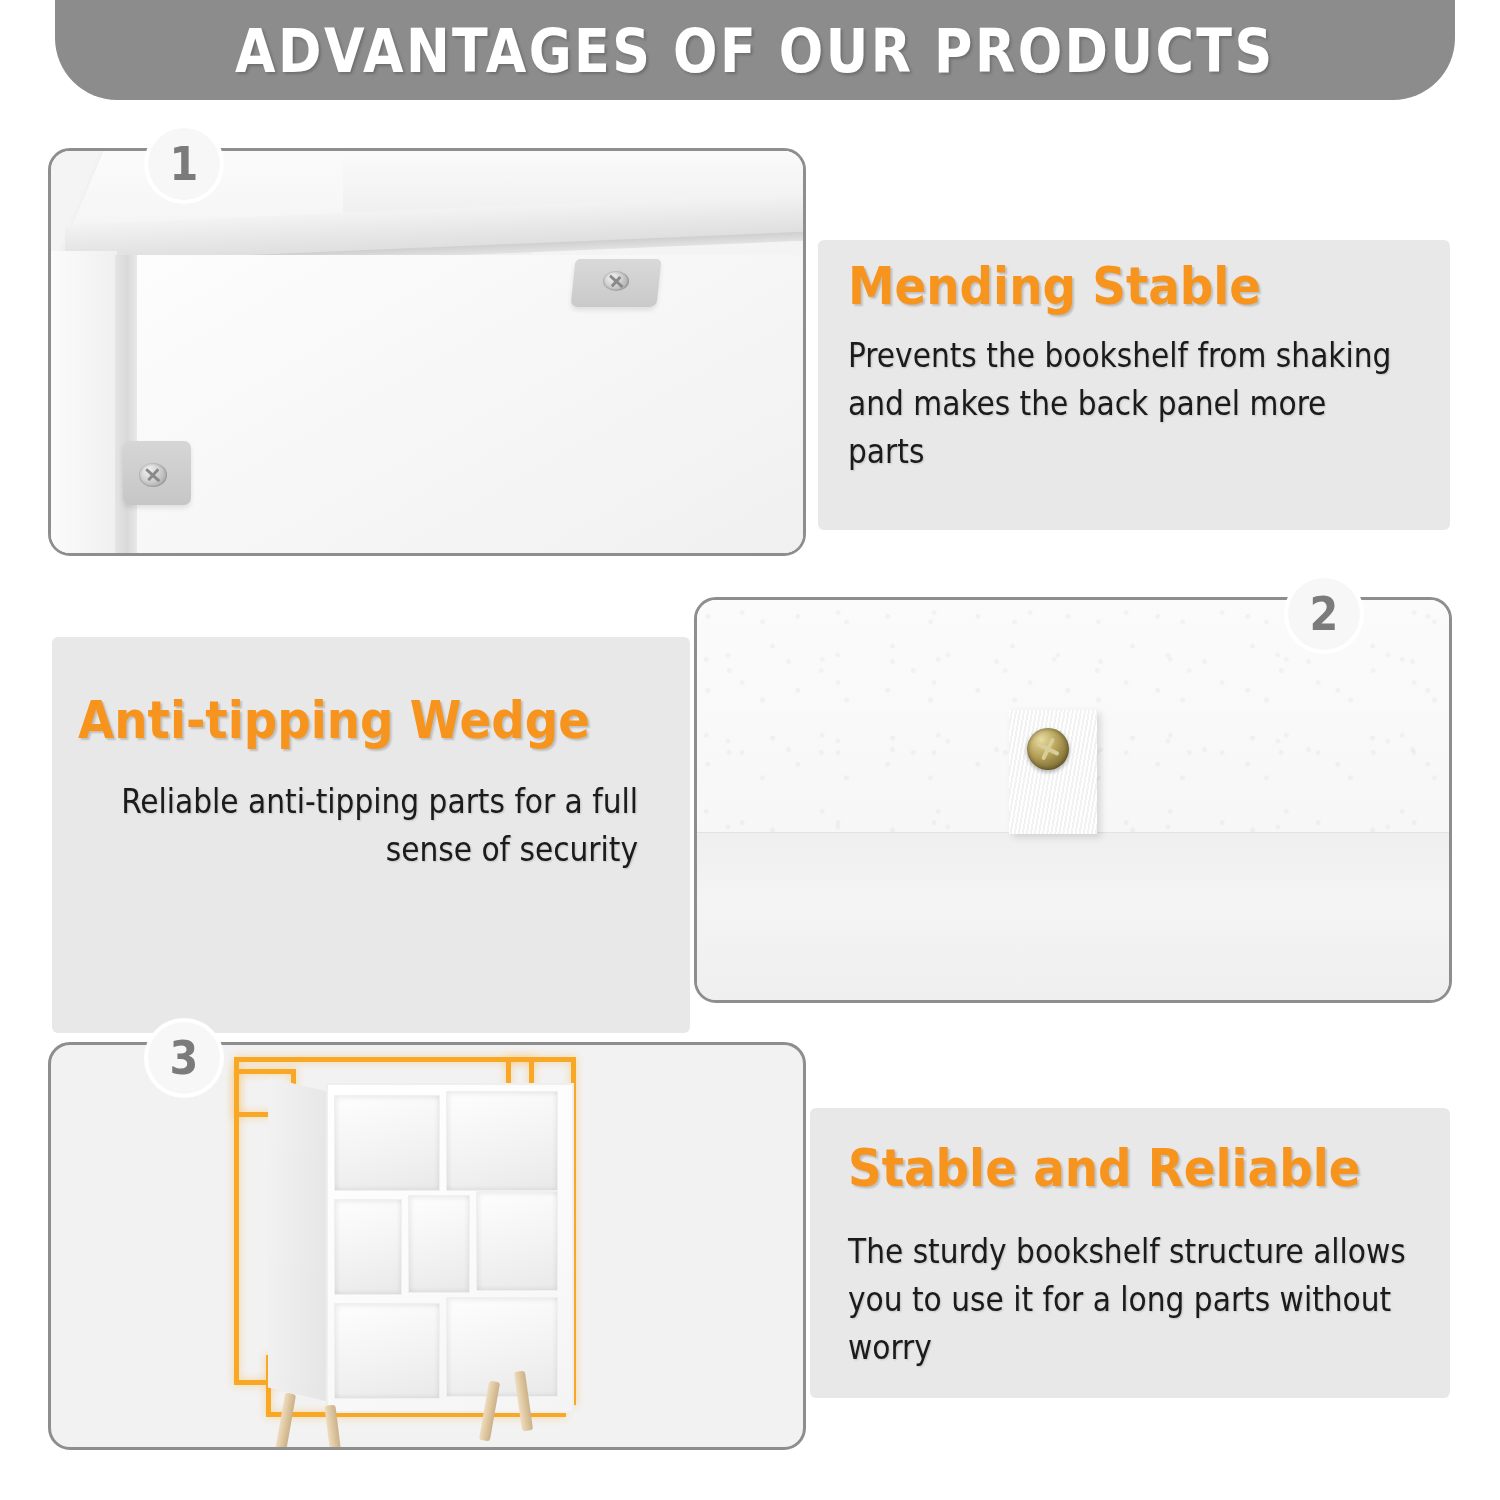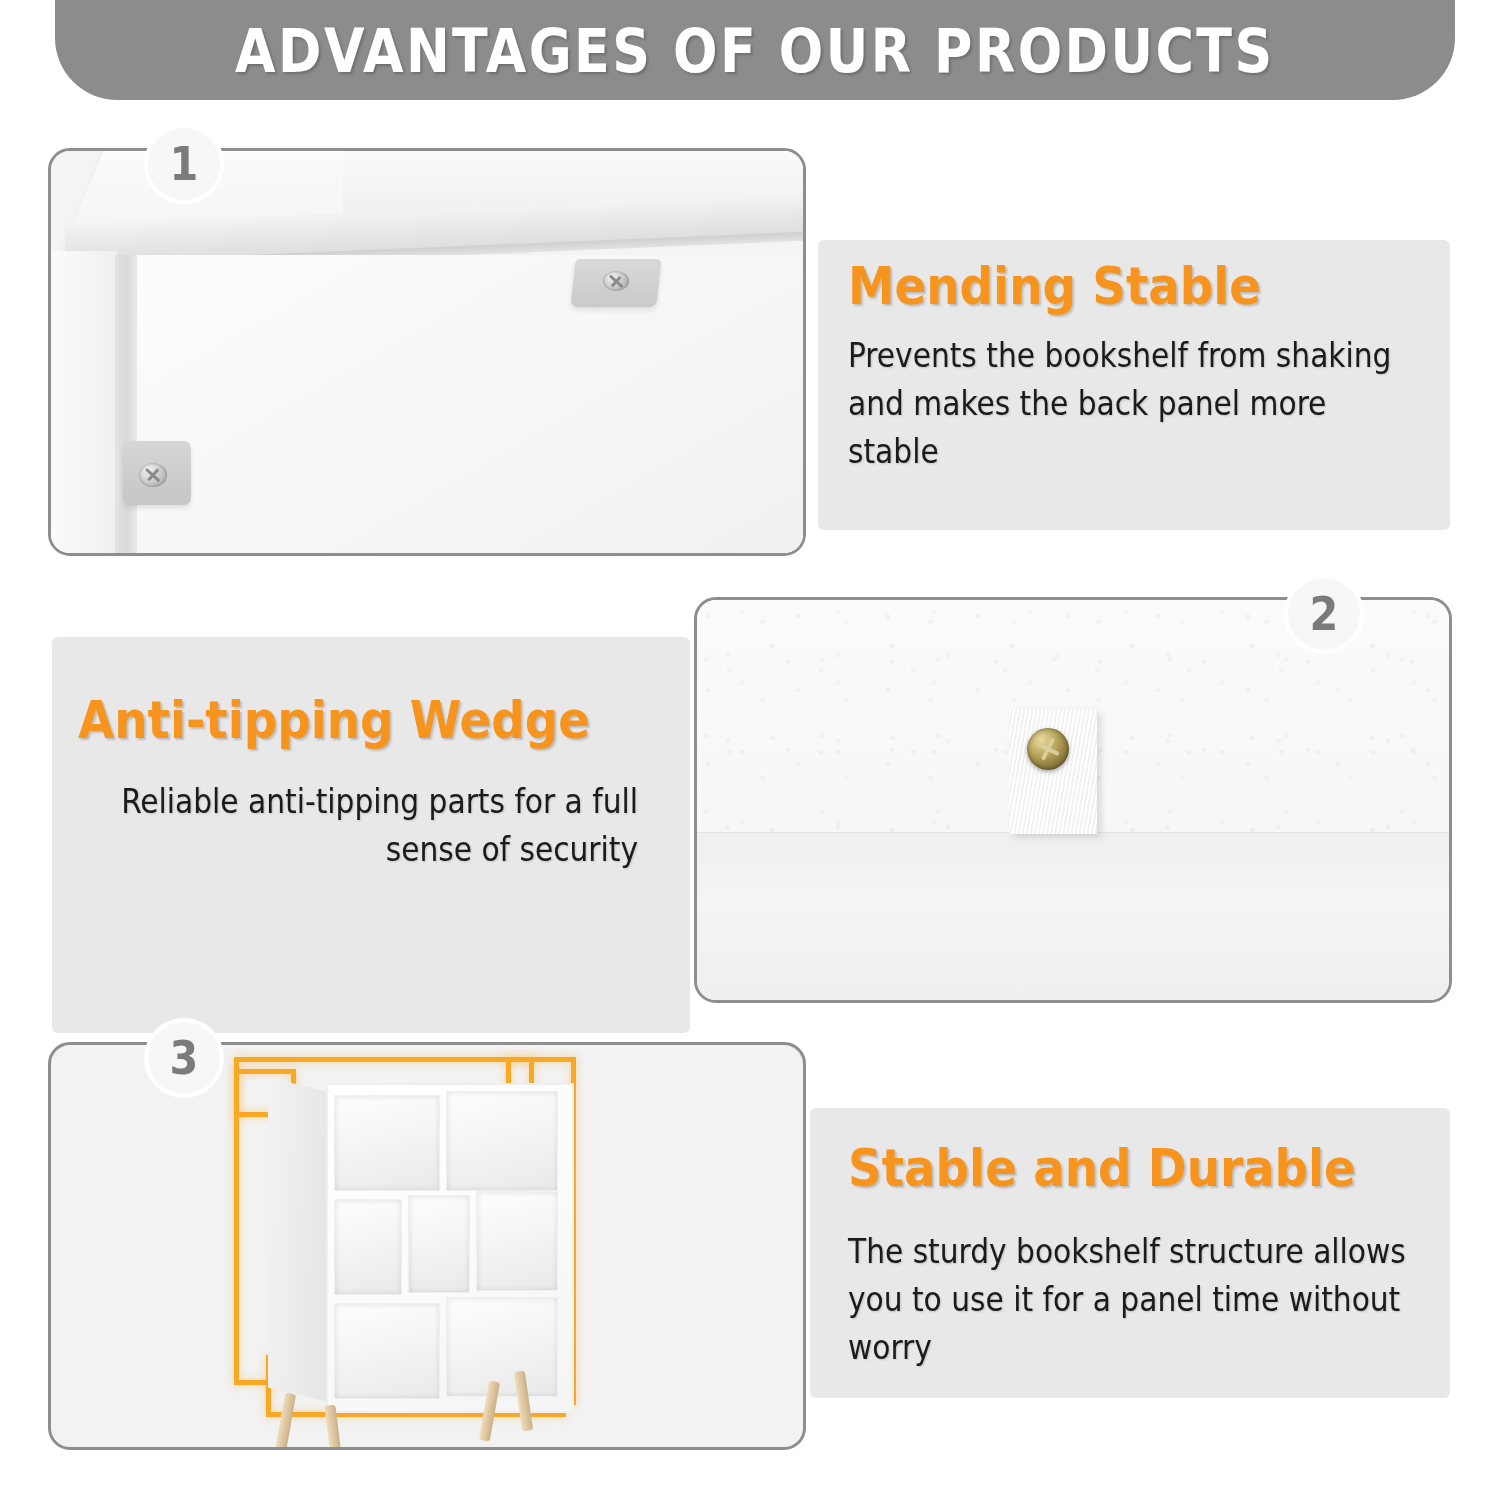--- a/index.html
+++ b/index.html
@@ -264,21 +264,21 @@
   <div class="p1-backpanel"></div>
   <div class="p1-vrail"></div>
   <div class="p1-wedge-top"></div>
   <div class="screw" id="screw1"></div>
   <div class="p1-wedge-side"></div>
   <div class="screw" id="screw2"></div>
 </div>
 <div class="badge" id="badge1">1</div>
 <div class="text-card" id="card1"></div>
 <div class="card-title" id="title1">Mending Stable</div>
-<div class="card-body" id="body1">Prevents the bookshelf from shaking and makes the back panel more stable</div>
+<div class="card-body" id="body1">Prevents the bookshelf from shaking and makes the back panel more parts</div>
 
 <div class="text-card" id="card2"></div>
 <div class="card-title" id="title2">Anti-tipping Wedge</div>
 <div class="card-body" id="body2">Reliable anti-tipping parts for a full sense of security</div>
 <div class="img-frame" id="frame2">
   <div class="p2-wall"></div>
   <div class="p2-floor"></div>
   <div class="p2-strap"></div>
   <div class="p2-goldscrew"></div>
 </div>
@@ -308,14 +308,14 @@
     <div class="sh-legs">
       <div class="leg" style="left:24px;  top:330px; transform:rotate(10deg);"></div>
       <div class="leg" style="left:72px;  top:342px; transform:rotate(-7deg);"></div>
       <div class="leg" style="left:228px; top:318px; transform:rotate(10deg);"></div>
       <div class="leg" style="left:262px; top:308px; transform:rotate(-8deg);"></div>
     </div>
   </div>
 </div>
 <div class="badge" id="badge3">3</div>
 <div class="text-card" id="card3"></div>
-<div class="card-title" id="title3">Stable and Durable</div>
-<div class="card-body" id="body3">The sturdy bookshelf structure allows you to use it for a panel time without worry</div>
+<div class="card-title" id="title3">Stable and Reliable</div>
+<div class="card-body" id="body3">The sturdy bookshelf structure allows you to use it for a long parts without worry</div>
 
 </body></html>

